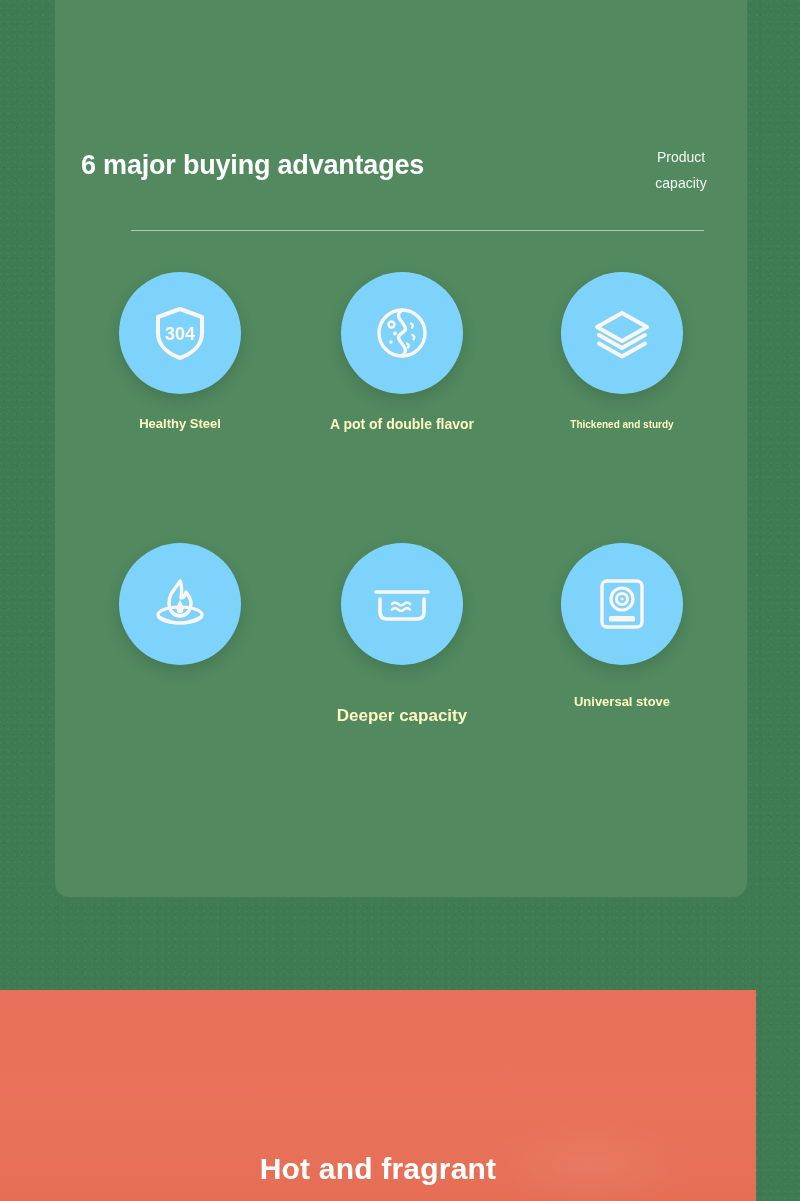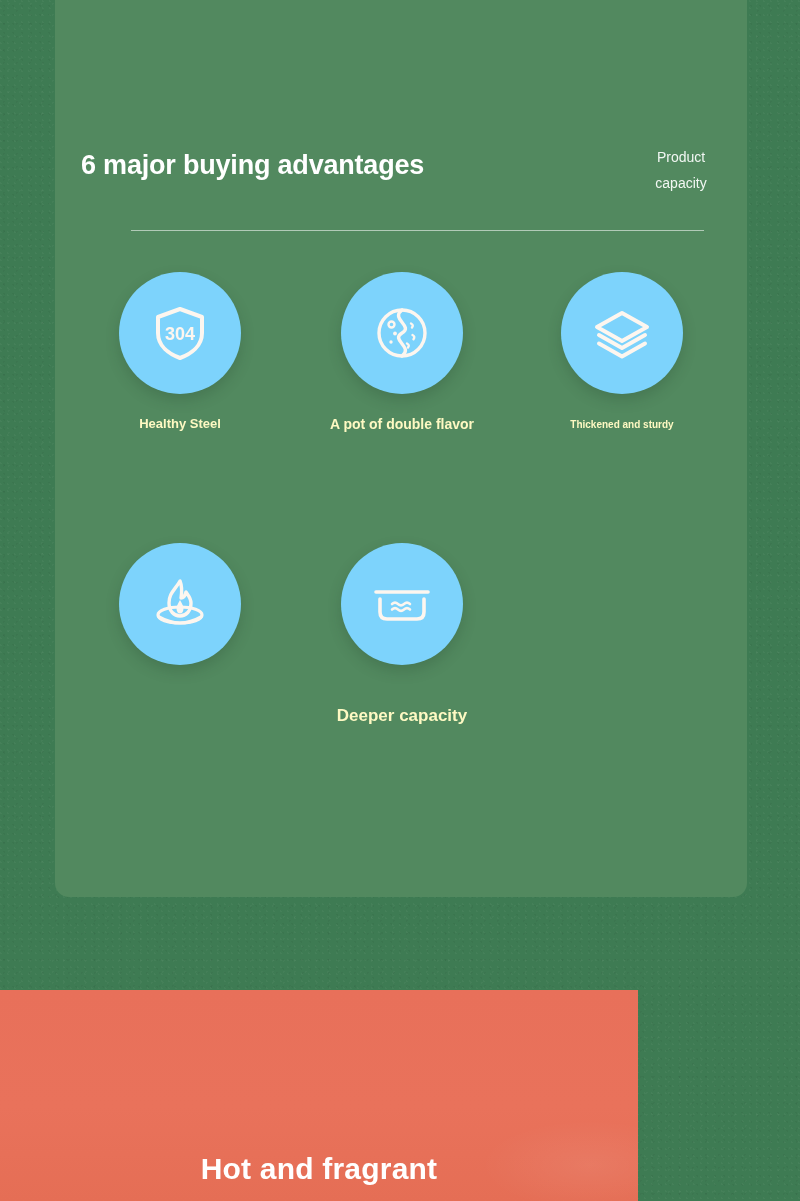--- a/index.html
+++ b/index.html
@@ -192,21 +192,21 @@
   .cell.r0c2 .caption { font-size: 10px; margin-top: 20px; }
   .cell.r1c0 .caption { font-size: 16px; margin-top: 20px; }
   .cell.r1c1 .caption { font-size: 17px; margin-top: 40px; }
   .cell.r1c2 .caption { font-size: 13px; margin-top: 26px; }
 
   
   #banner {
     position: absolute;
     left: 0;
     top: 990px;
-    width: 638px;
+    width: 756px;
     height: 211px;
     background: linear-gradient(180deg, #e8705a 0%, #e9725b 55%, #e56e55 100%);
     overflow: hidden;
   }
   #banner .sheen {
     position: absolute;
     left: 480px; top: 130px;
     width: 220px; height: 90px;
     background: radial-gradient(ellipse at center, rgba(255,255,255,0.07), rgba(255,255,255,0) 70%);
   }
@@ -309,20 +309,32 @@
             <svg width="64" height="64" viewBox="0 0 64 64">
               <path d="M6 20 H58" stroke="#fdf6ef" stroke-width="3.6" stroke-linecap="round"></path>
               <path d="M10 27 V40 q0 7 7 7 H47 q7 0 7 -7 V27" fill="none" stroke="#fdf6ef" stroke-width="3.6" stroke-linejoin="round" stroke-linecap="round"></path>
               <path d="M22 32 q3 -2.6 6 0 t6 0 t6 0" fill="none" stroke="#fdf6ef" stroke-width="2.6" stroke-linecap="round"></path>
               <path d="M22 37.5 q3 -2.6 6 0 t6 0 t6 0" fill="none" stroke="#fdf6ef" stroke-width="2.6" stroke-linecap="round"></path>
             </svg>
           </div>
           <div class="caption">Deeper capacity</div>
         </div>
 
+        <div class="cell c2 r1c2">
+          <div class="badge">
+            <svg width="60" height="60" viewBox="0 0 60 60">
+              <rect x="10" y="7" width="40" height="46" rx="5" fill="none" stroke="#fdf6ef" stroke-width="3.4"></rect>
+              <circle cx="30" cy="25" r="11" fill="none" stroke="#fdf6ef" stroke-width="3.2"></circle>
+              <circle cx="30" cy="25" r="5.5" fill="none" stroke="#fdf6ef" stroke-width="3"></circle>
+              <circle cx="30" cy="25" r="1.6" fill="#fdf6ef"></circle>
+              <rect x="17" y="42" width="26" height="5.5" rx="1.6" fill="#fdf6ef"></rect>
+            </svg>
+          </div>
+          <div class="caption">Universal stove</div>
+        </div>
       </div>
     </div>
   </div>
 
   <div id="banner">
     <div class="sheen"></div>
     <div class="banner-title">Hot and fragrant</div>
   </div>
 
 </div>

